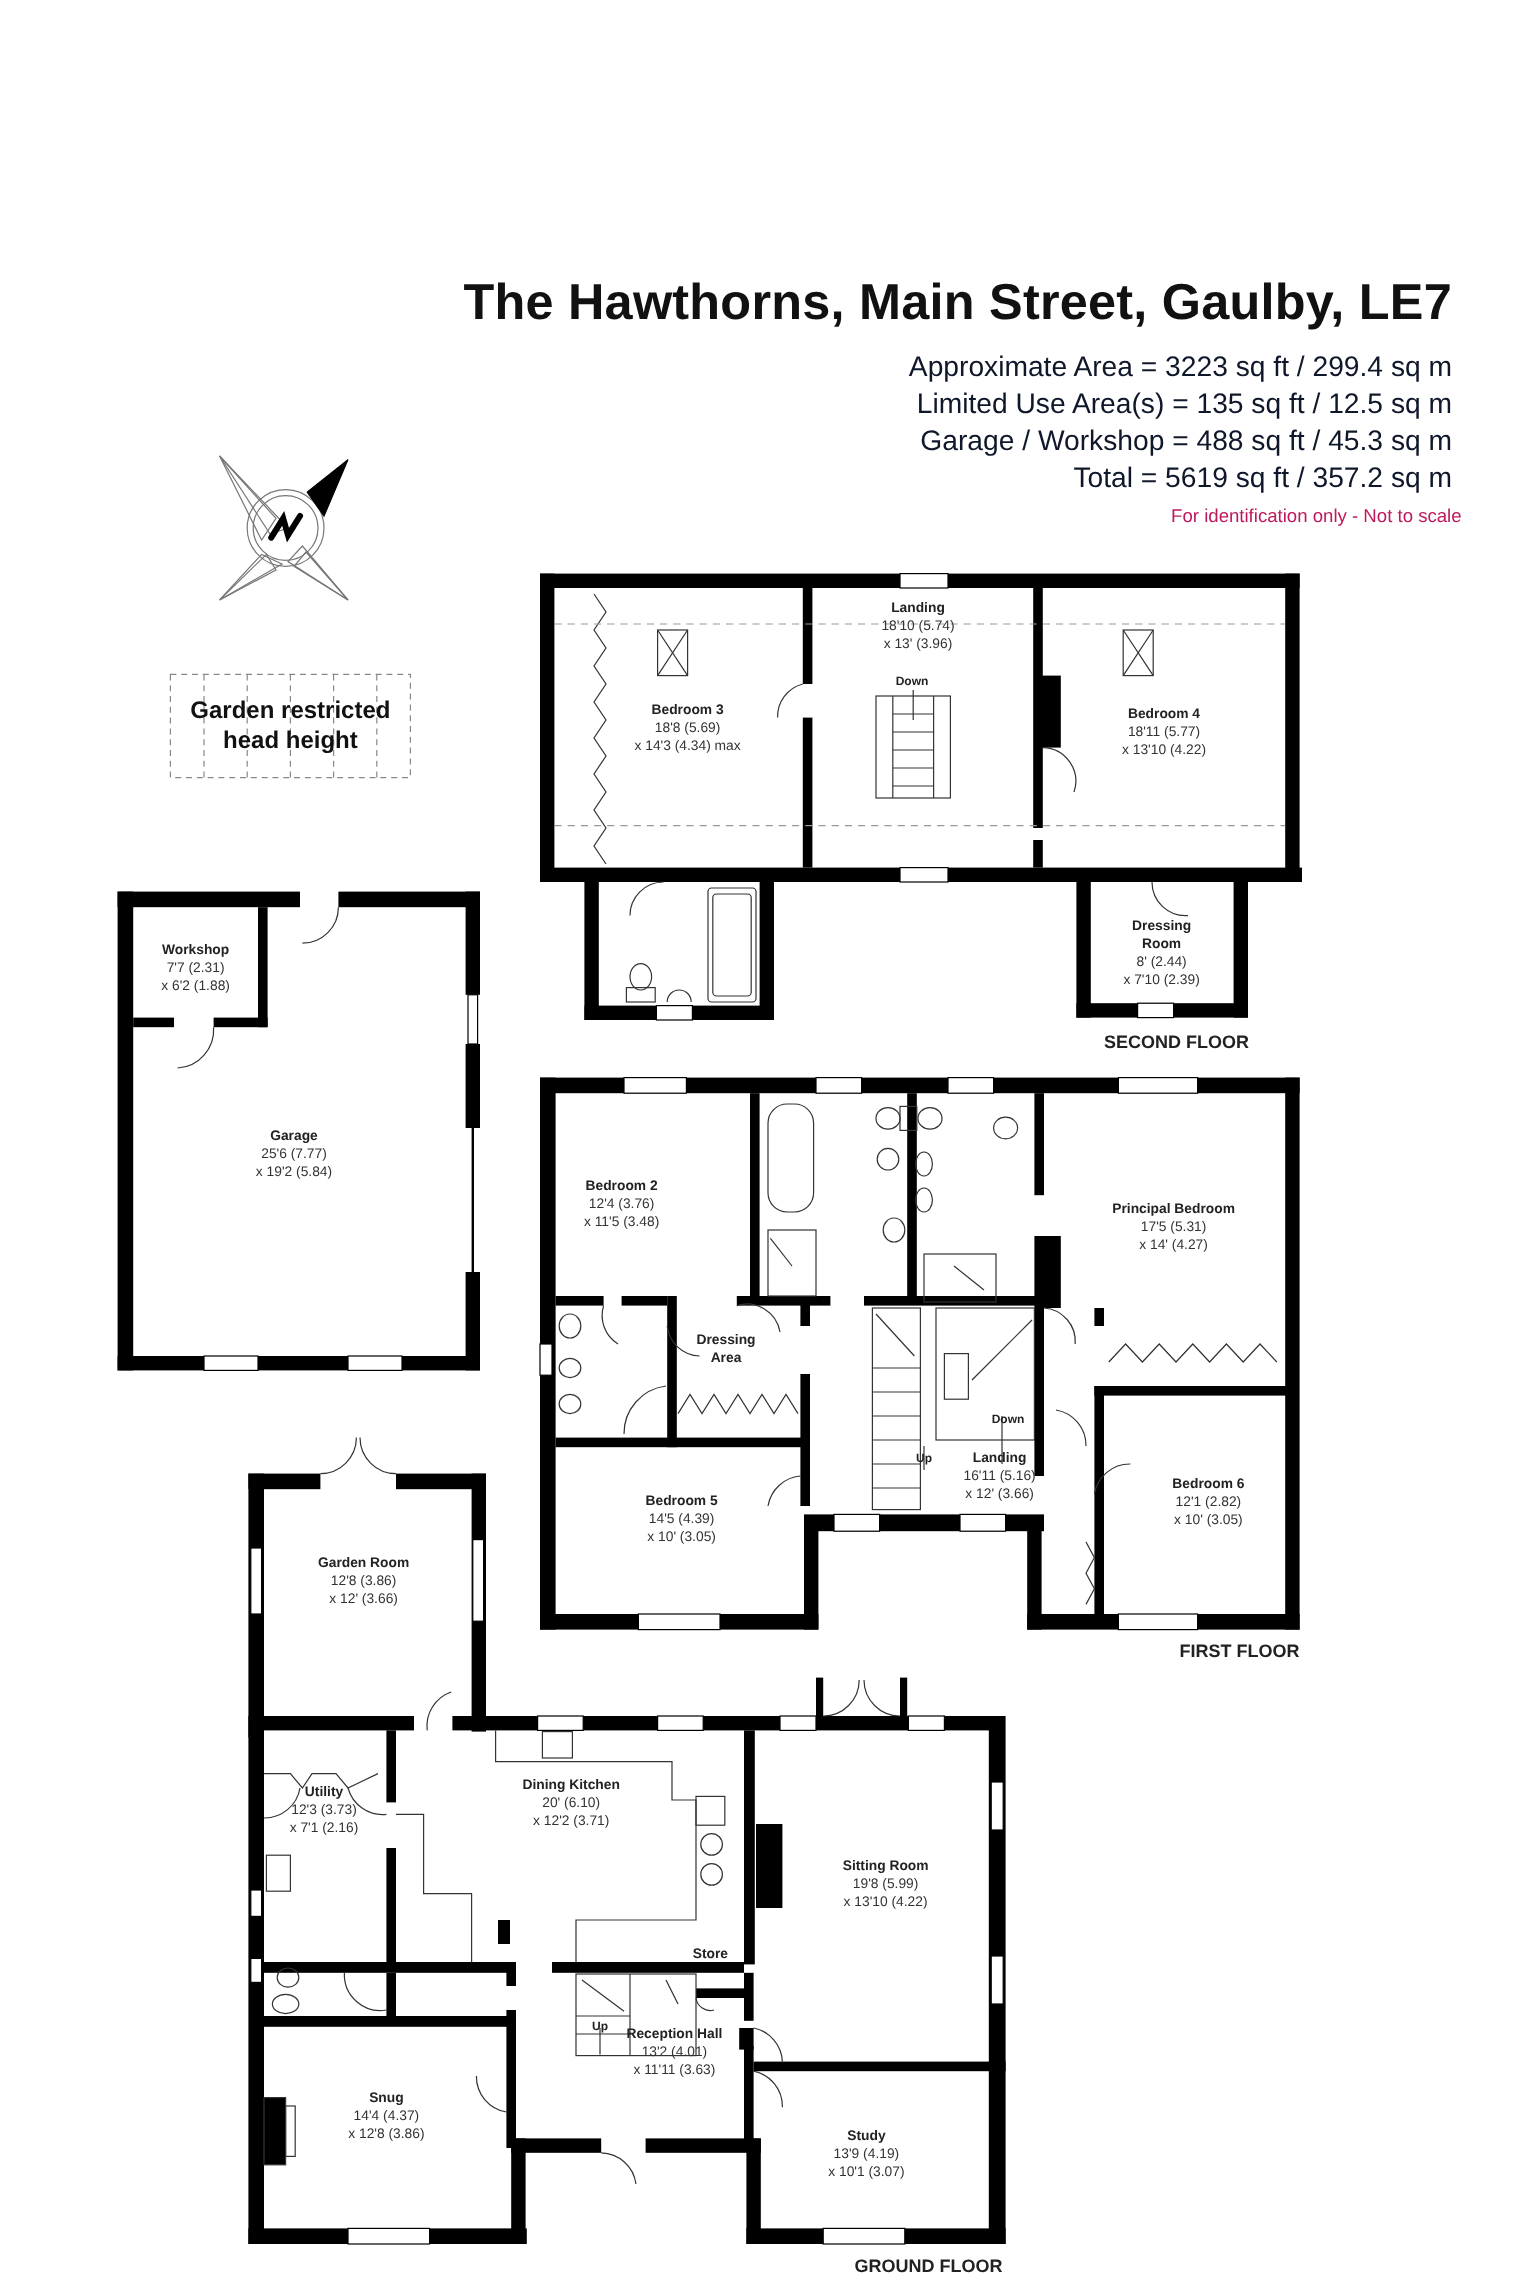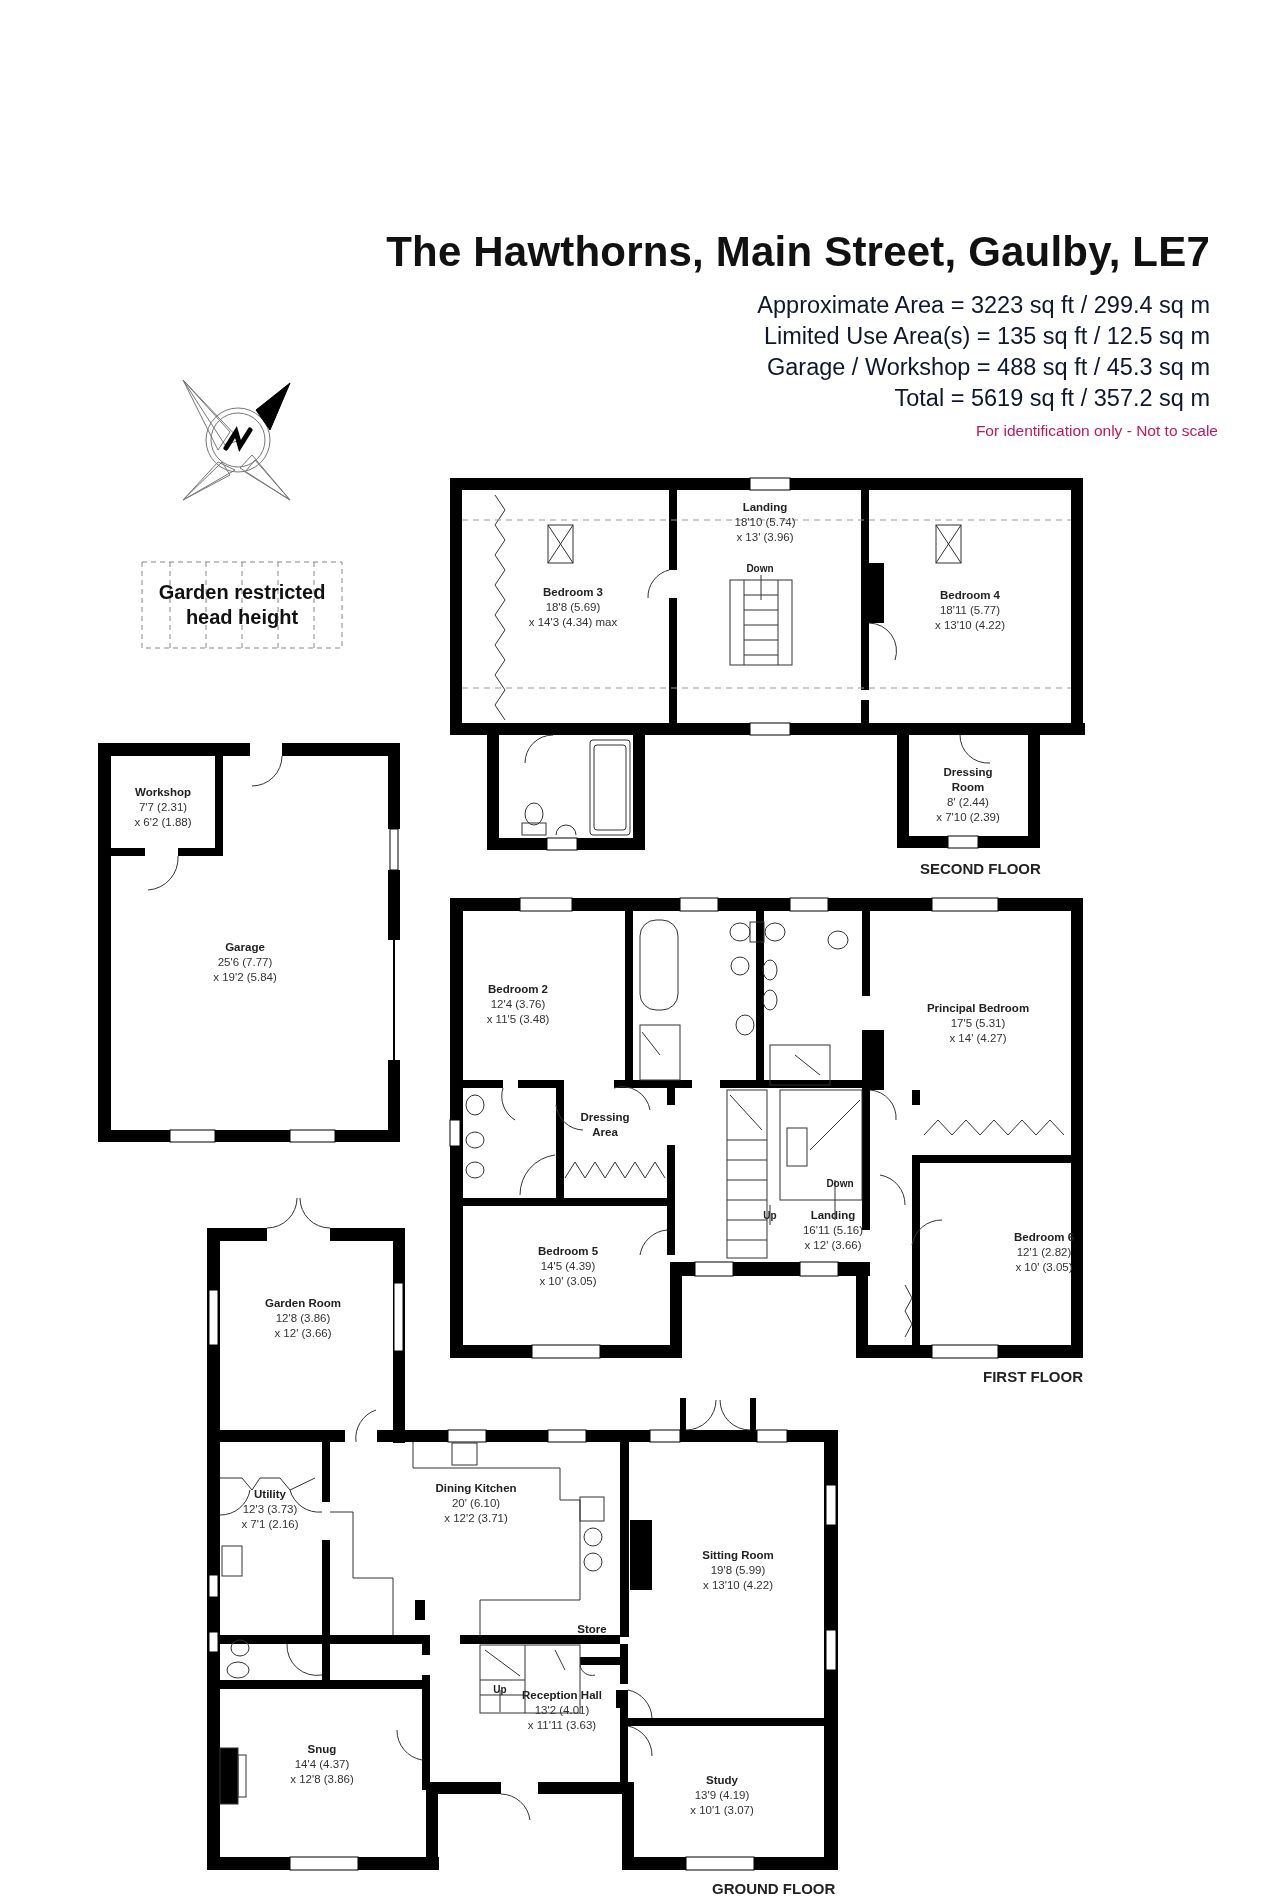--- a/index.html
+++ b/index.html
@@ -378,21 +378,21 @@
 <div class="lbl" style="left:833px;top:1208px;">
   <span class="nm">Landing</span>
   <span class="dm">16'11 (5.16)</span>
   <span class="dm">x 12' (3.66)</span>
 </div>
 <div class="lbl" style="left:568px;top:1244px;">
   <span class="nm">Bedroom 5</span>
   <span class="dm">14'5 (4.39)</span>
   <span class="dm">x 10' (3.05)</span>
 </div>
-<div class="lbl" style="left:1044px;top:1230px;text-align:center;">
+<div class="lbl" style="left:1007px;top:1230px;text-align:center;">
   <span class="nm">Bedroom 6</span>
   <span class="dm">12'1 (2.82)</span>
   <span class="dm">x 10' (3.05)</span>
 </div>
 <div class="floor" style="left:983px;top:1368px;">FIRST FLOOR</div>
 
 <div class="lbl" style="left:303px;top:1296px;">
   <span class="nm">Garden Room</span>
   <span class="dm">12'8 (3.86)</span>
   <span class="dm">x 12' (3.66)</span>

